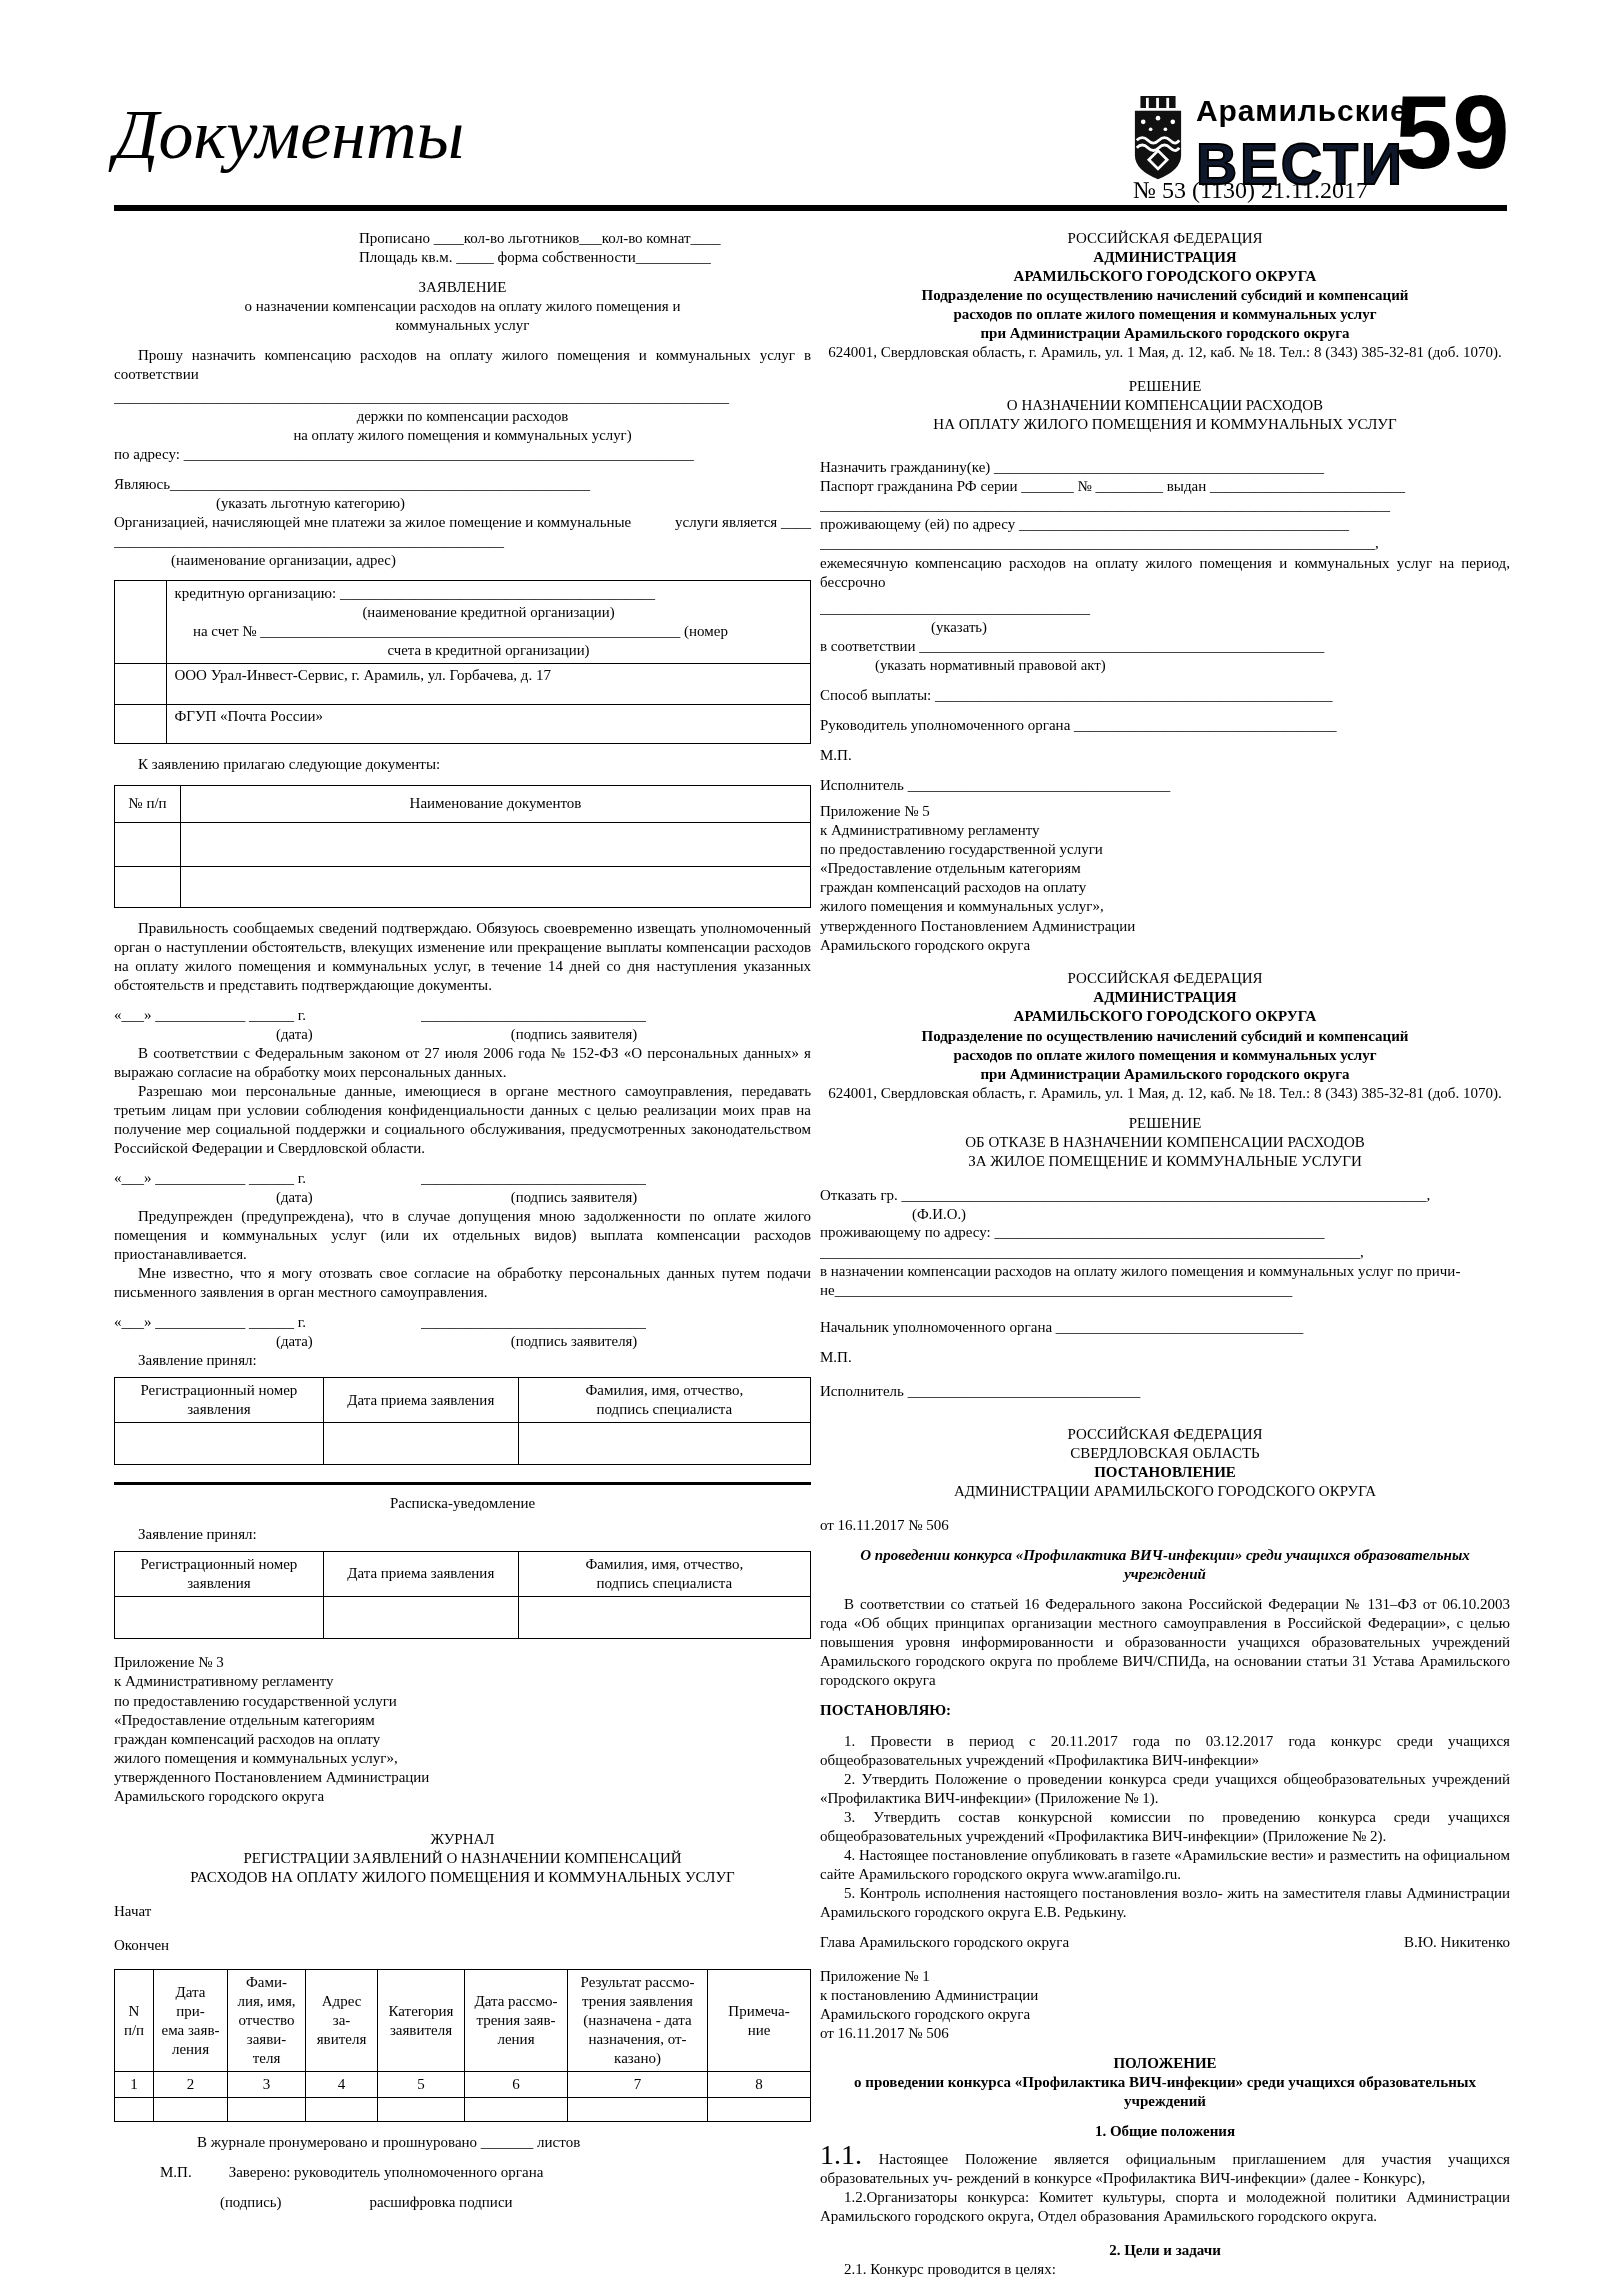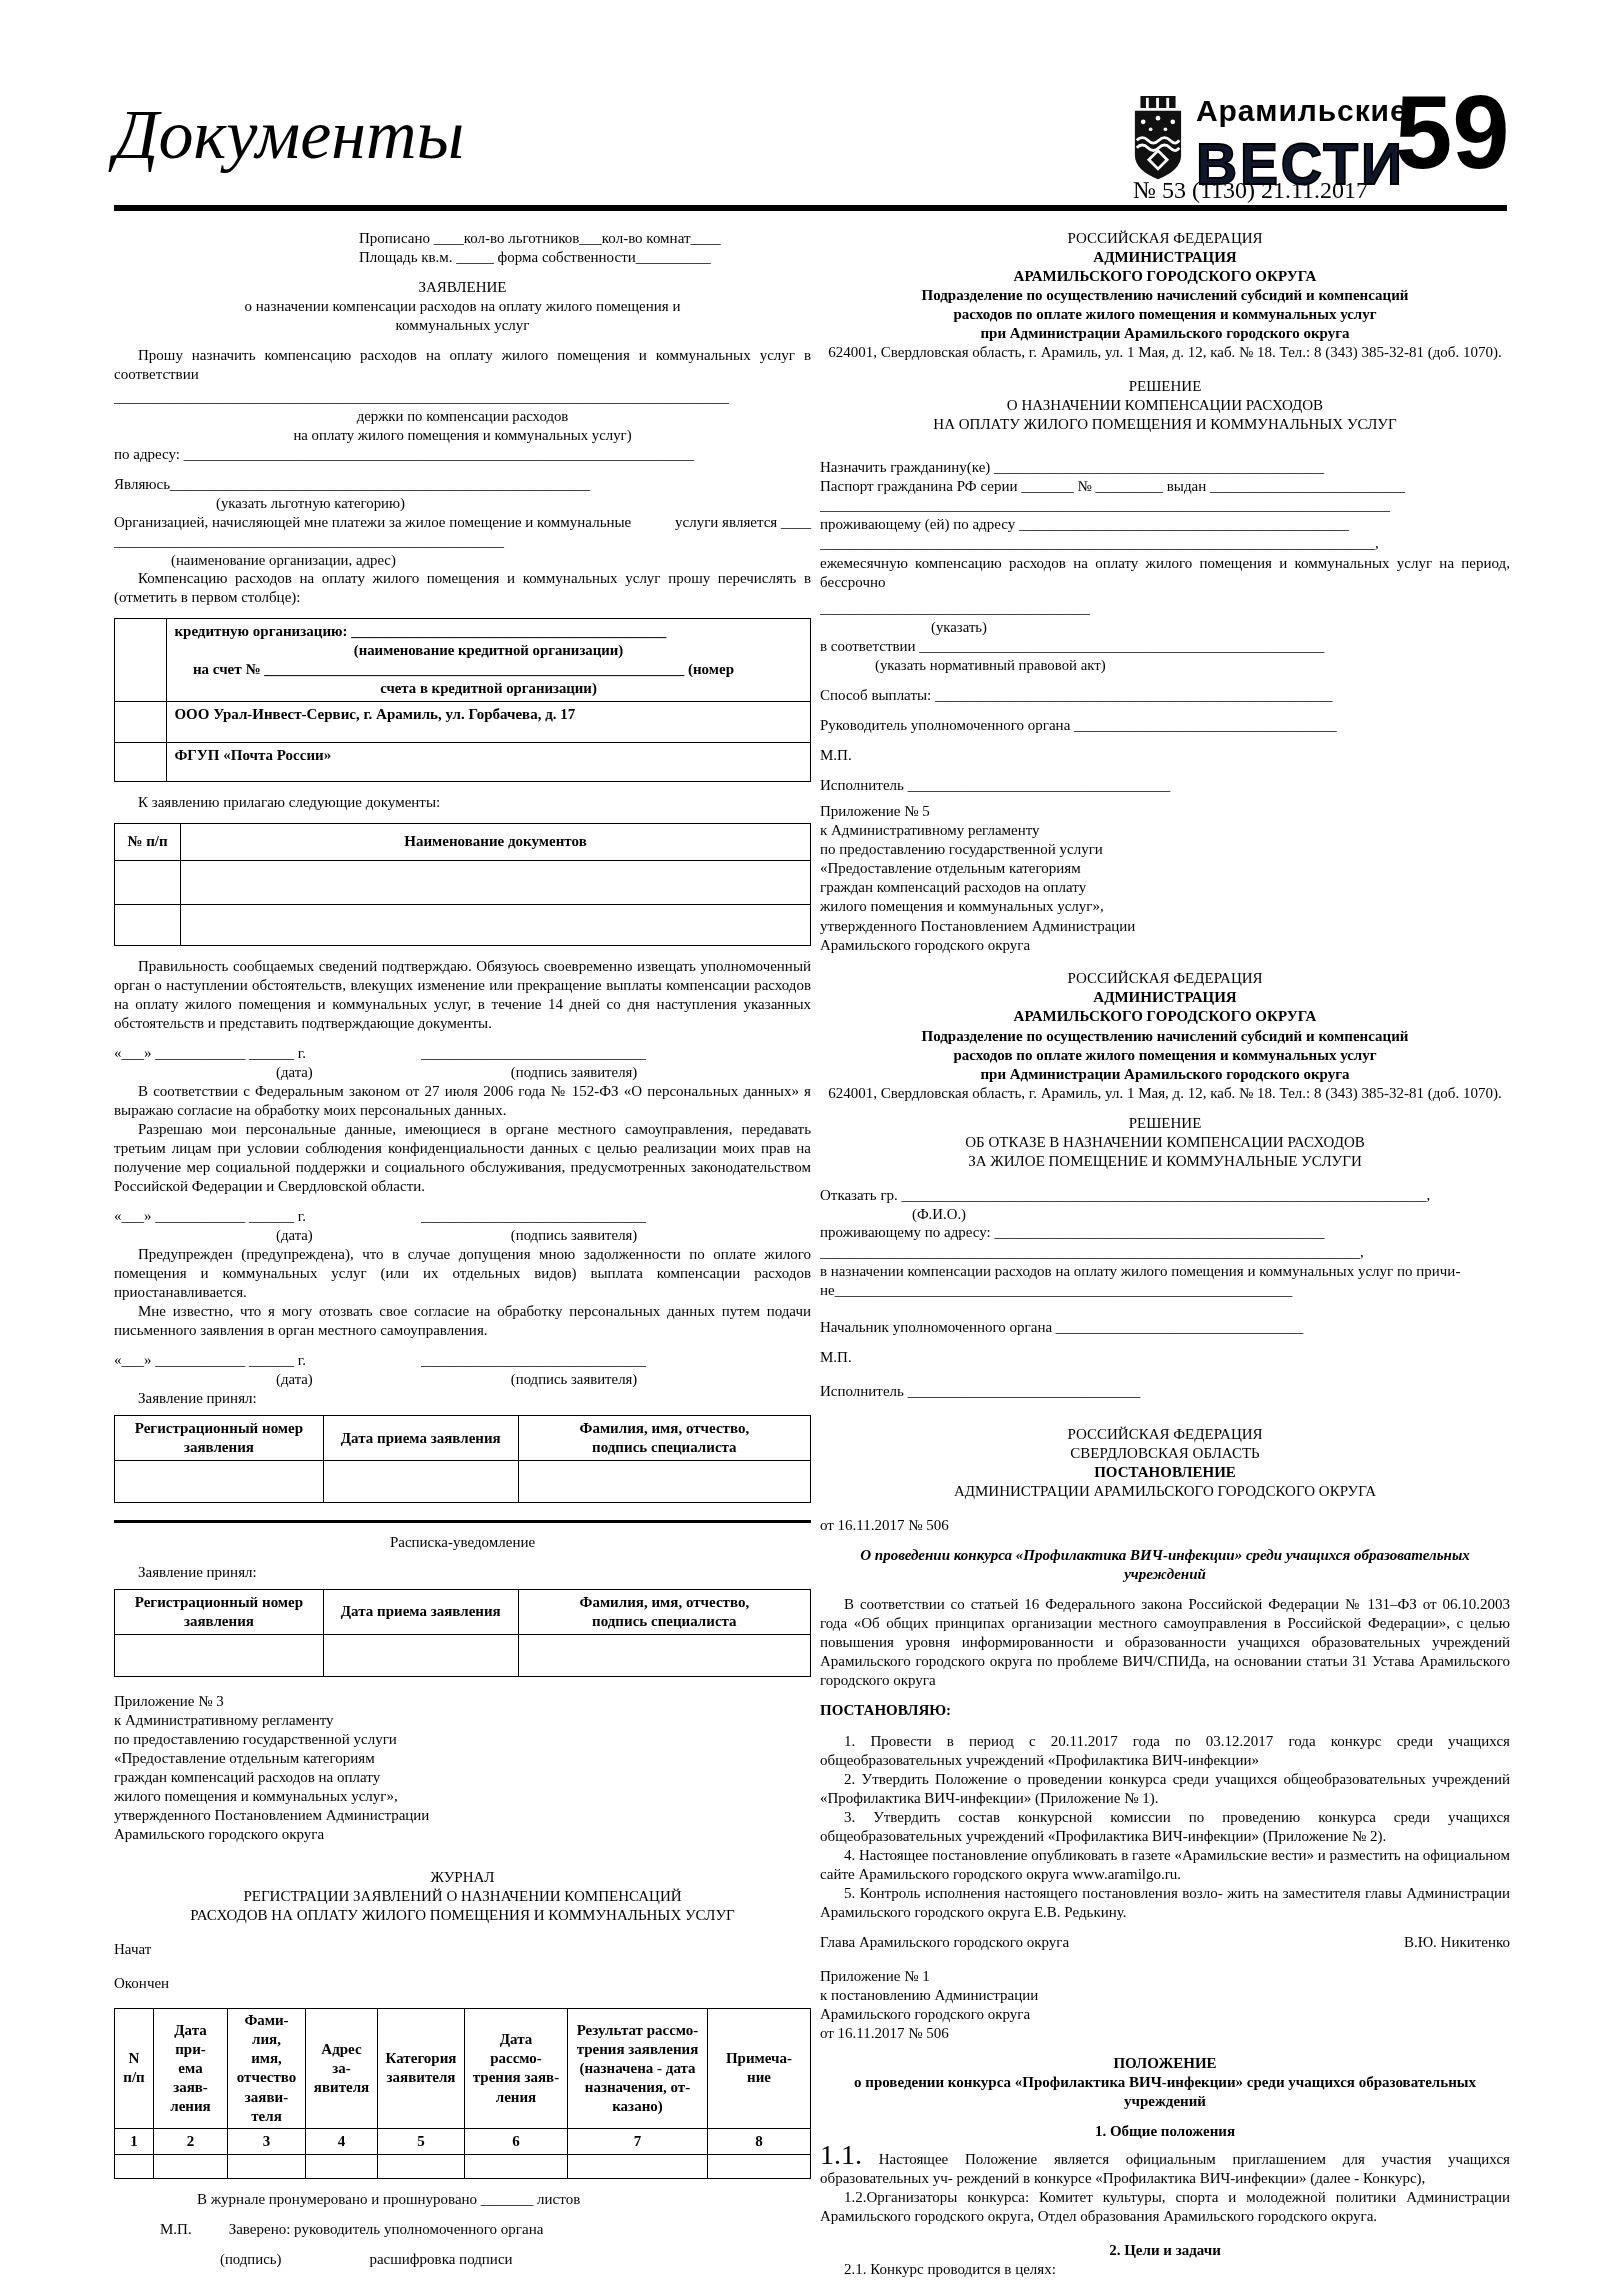--- a/index.html
+++ b/index.html
@@ -23,21 +23,21 @@
   #brand{position:absolute;left:1196px;top:96px;line-height:1;font-family:"Liberation Sans",sans-serif;}
   #brand .top{font-weight:bold;font-size:30px;letter-spacing:0.9px;}
   #brand .main{font-weight:bold;font-size:57px;letter-spacing:2.8px;color:#0f172a;
                -webkit-text-stroke:1.8px #000;margin-top:10px;}
   #pagenum{position:absolute;left:1395px;top:81px;font-family:"Liberation Sans",sans-serif;
            font-weight:bold;font-size:103px;line-height:1;}
   #issue{position:absolute;left:1133px;top:175px;font-size:24px;}
   #toprule{position:absolute;left:114px;top:205px;width:1393px;height:5.5px;background:#000;}
   
   table{border-collapse:collapse;width:100%;table-layout:fixed;}
-  td,th{border:1.8px solid #000;padding:2.8px 7.4px;vertical-align:top;font-weight:bold;margin-left:36px;}
+  td,th{border:1.8px solid #000;padding:2.8px 7.4px;vertical-align:top;font-weight:normal;margin-left:36px;}
   th{text-align:center;vertical-align:middle;}
   .pre{white-space:pre-line;}
   .divider{height:3.7px;background:#000;margin:16.6px 0 9.2px 0;}
   .sigrow{display:flex;white-space:nowrap;}
   .caprow{display:flex;white-space:nowrap;}
   .orgrow{display:flex;justify-content:space-between;gap:12px;}
   .u{overflow:hidden;white-space:nowrap;}
 </style>
 </head>
 <body>
@@ -90,21 +90,20 @@
     <div class="cap c">на оплату жилого помещения и коммунальных услуг)</div>
     <div class="u">по адресу: ____________________________________________________________________</div>
     <div class="u mt12">Являюсь________________________________________________________</div>
     <div class="cap" style="margin-left:102px;">(указать льготную категорию)</div>
     <div class="orgrow">
       <span>Организацией, начисляющей мне платежи за жилое помещение и коммунальные</span>
       <span>услуги является ____</span>
     </div>
     <div class="u">____________________________________________________</div>
     <div class="cap" style="margin-left:57px;">(наименование организации, адрес)</div>
-    <p class="ind j">Компенсацию расходов на оплату жилого помещения и коммунальных услуг прошу перечислять в (отметить в первом столбце):</p>
 
     <table class="mt12">
       <colgroup>
           <col style="width:52px;">
           <col>
         </colgroup>
       <tbody>
           <tr>
         <td></td>
         <td>

